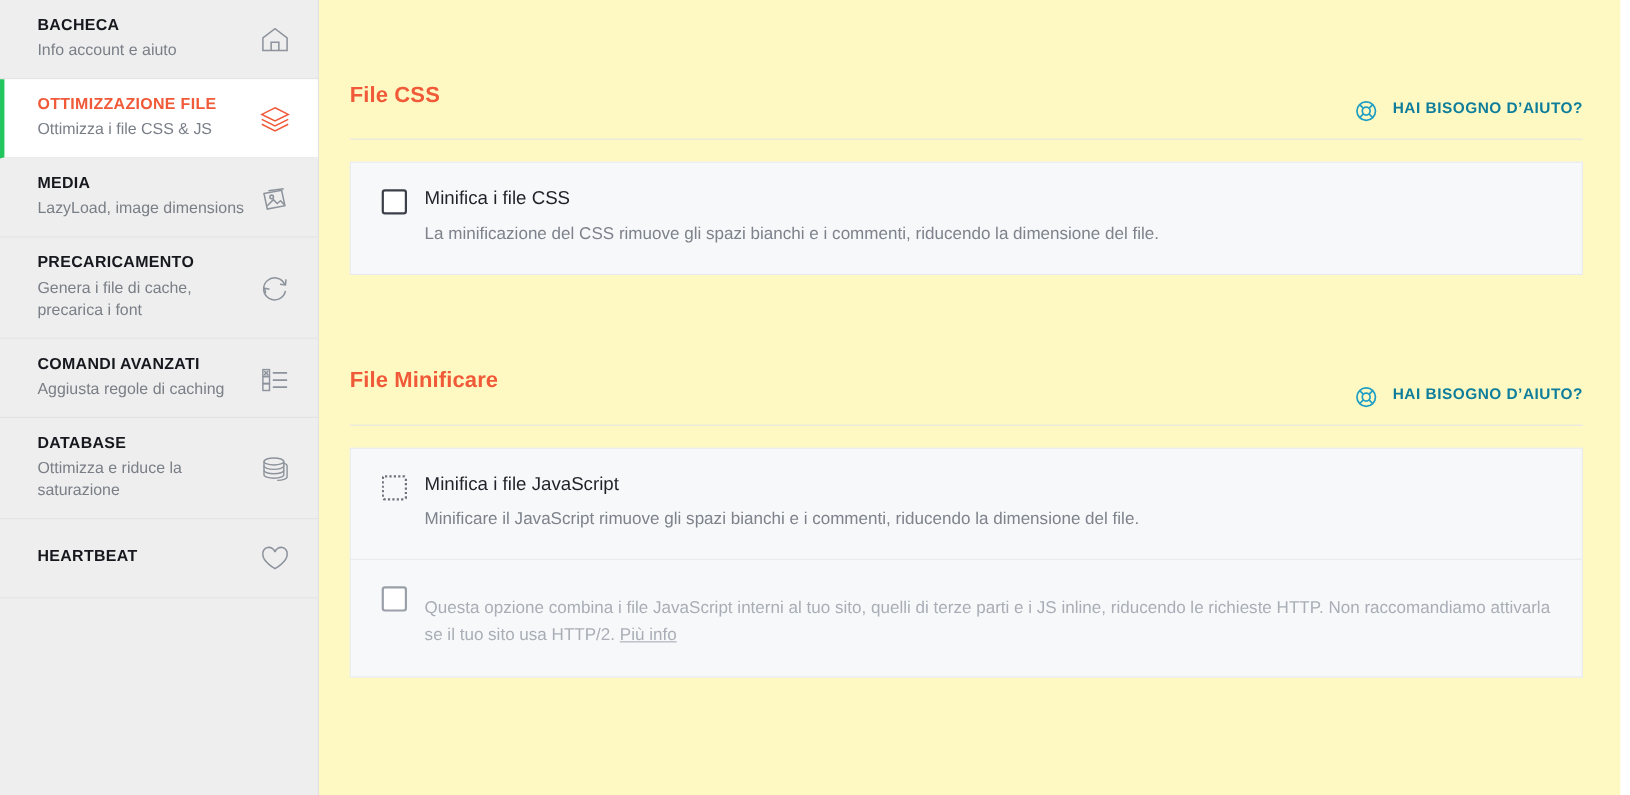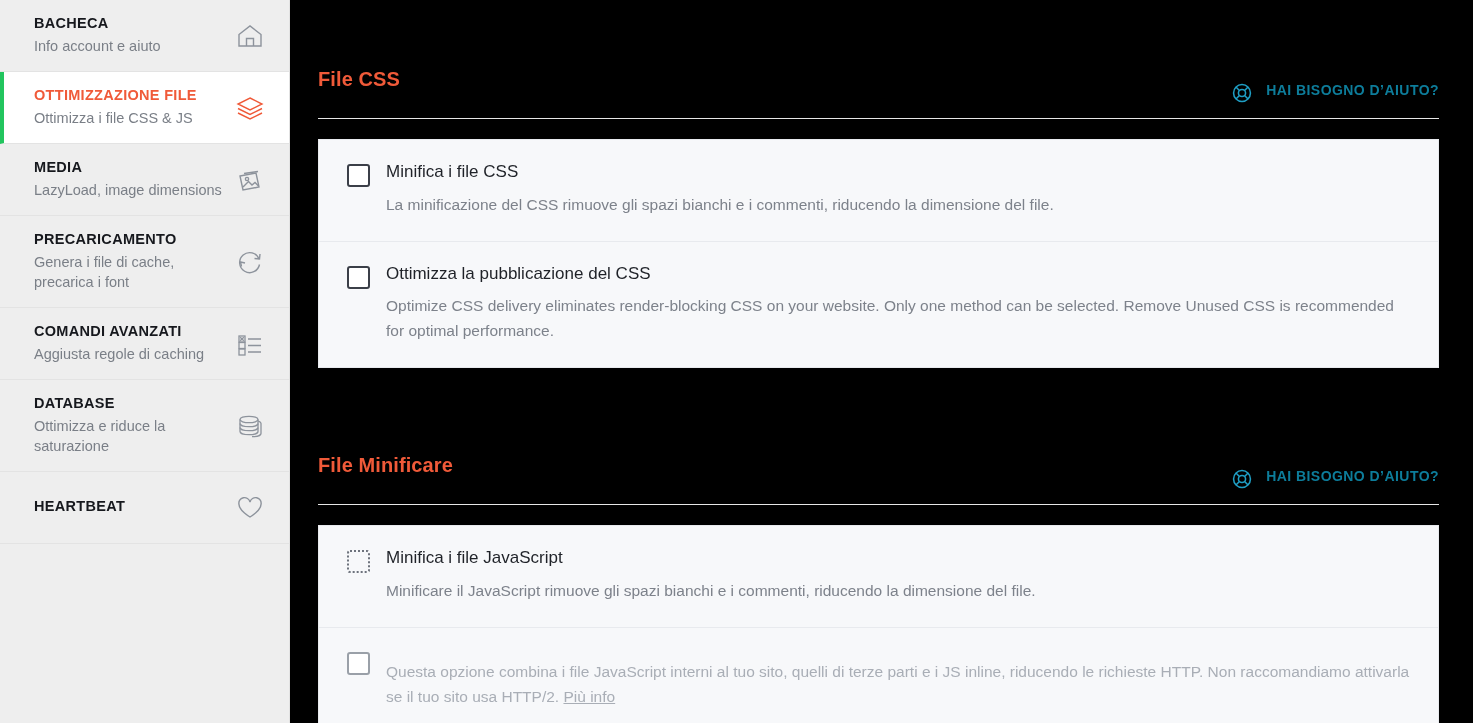--- a/index.html
+++ b/index.html
@@ -70,22 +70,22 @@
     display: flex; align-items: center; justify-content: center;
     color: #8d939c;
   }
   .nav-item.active .nav-icon { color: #f05a39; }
   .nav-icon svg { display: block; }
 
   
   .main {
     flex: 1 1 auto;
     min-width: 0;
-    background: #000000;
-    padding: 0 34px 0 28px;
+    background: #fef9c3;
+    padding: 8px 34px 0 28px;
     overflow: hidden;
   }
   .section { margin-top: 0; }
   .section + .section { margin-top: 22px; }
 
   .section-head {
     display: flex;
     align-items: flex-end;
     justify-content: space-between;
     border-bottom: 1px solid #e6e6e6;
@@ -307,27 +307,20 @@
       <div class="panel">
 
         <div class="opt-row">
           <span class="cbox"></span>
           <div class="opt-body">
             <div class="opt-label">Minifica i file CSS</div>
             <div class="opt-desc">La minificazione del CSS rimuove gli spazi bianchi e i commenti, riducendo la dimensione del file.</div>
           </div>
         </div>
 
-        <div class="opt-row">
-          <span class="cbox"></span>
-          <div class="opt-body">
-            <div class="opt-label">Ottimizza la pubblicazione del CSS</div>
-            <div class="opt-desc">Optimize CSS delivery eliminates render-blocking CSS on your website. Only one method can be selected. Remove Unused CSS is recommended for optimal performance.</div>
-          </div>
-        </div>
 
       </div>
     </section>
 
     <section class="section js">
 
       <div class="section-head">
         <h2 class="section-title">File Minificare</h2>
         <a class="help-link">
           <span class="help-icon">

